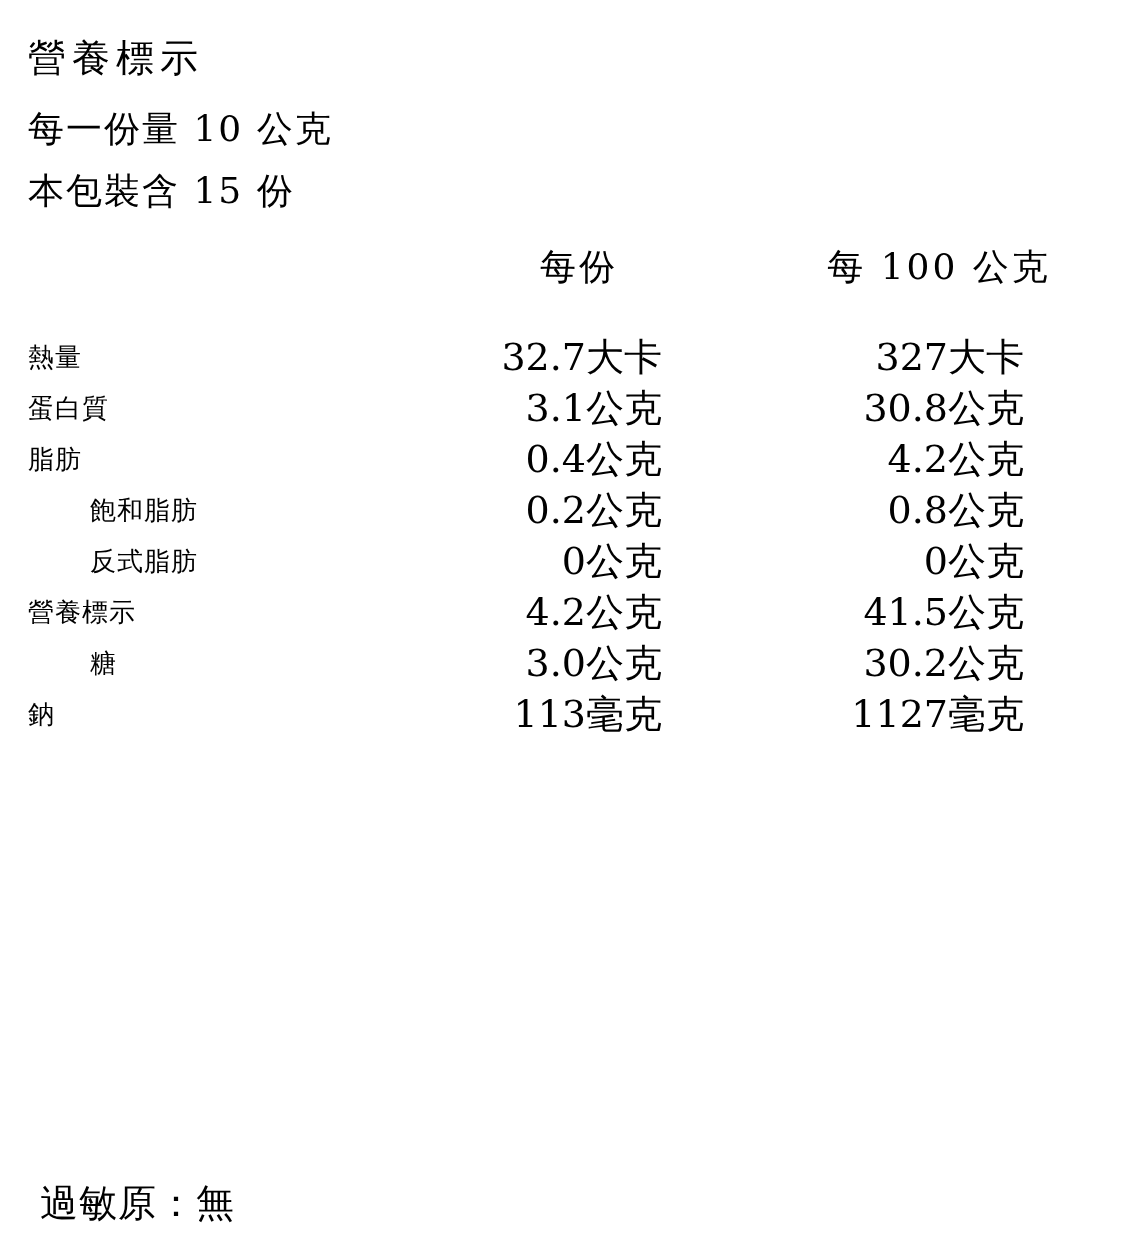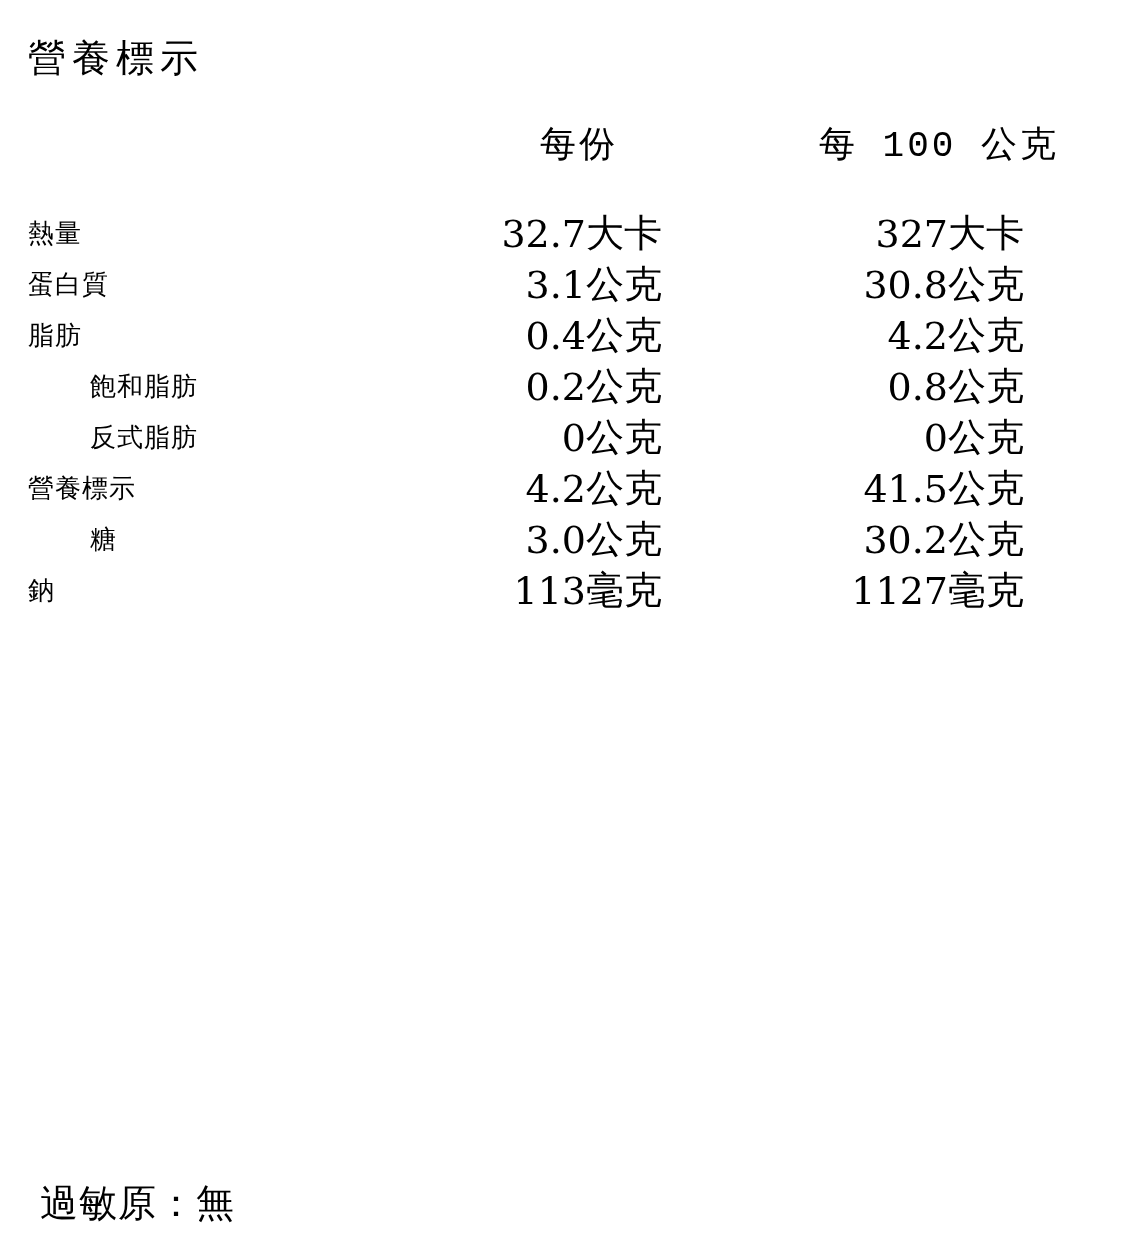--- a/index.html
+++ b/index.html
@@ -60,21 +60,20 @@
     letter-spacing: 2px;
   }
   .serving-line { white-space: nowrap; }
 
   .col-head {
     text-align: center;
     font-size: 36px;
     letter-spacing: 3px;
     height: 92px;
     padding: 10px 0 12px 0;
-    font-family: Liberation Mono, monospace;
   }
 
   .rowname {
     font-size: 26px;
     padding: 9px 0 9px 18px;
     letter-spacing: 1px;
     white-space: nowrap;
   }
   .rowname.indent { padding-left: 62px; }
 
@@ -114,20 +113,26 @@
       <col style="width:186px">
       <col style="width:172px">
       <col style="width:190px">
       <col style="width:172px">
     </colgroup>
     <tbody>
       <tr>
         <td class="title-cell outer-top outer-left outer-right rule-bottom" colspan="5">營養標示</td>
       </tr>
 
+      <tr>
+        <td class="serving-cell outer-left outer-right rule-bottom" colspan="5">
+          <div class="serving-line">每一份量 10 公克</div>
+          <div class="serving-line">本包裝含 15 份</div>
+        </td>
+      </tr>
 
       <tr>
         <td class="col-head outer-left rule-bottom"></td>
         <td class="col-head rule-left rule-bottom" colspan="2">每份</td>
         <td class="col-head rule-left outer-right rule-bottom" colspan="2">每 100 公克</td>
       </tr>
 
       <tr class="first-data-row">
         <td class="rowname outer-left">熱量</td>
         <td class="value rule-left">32.7</td>

